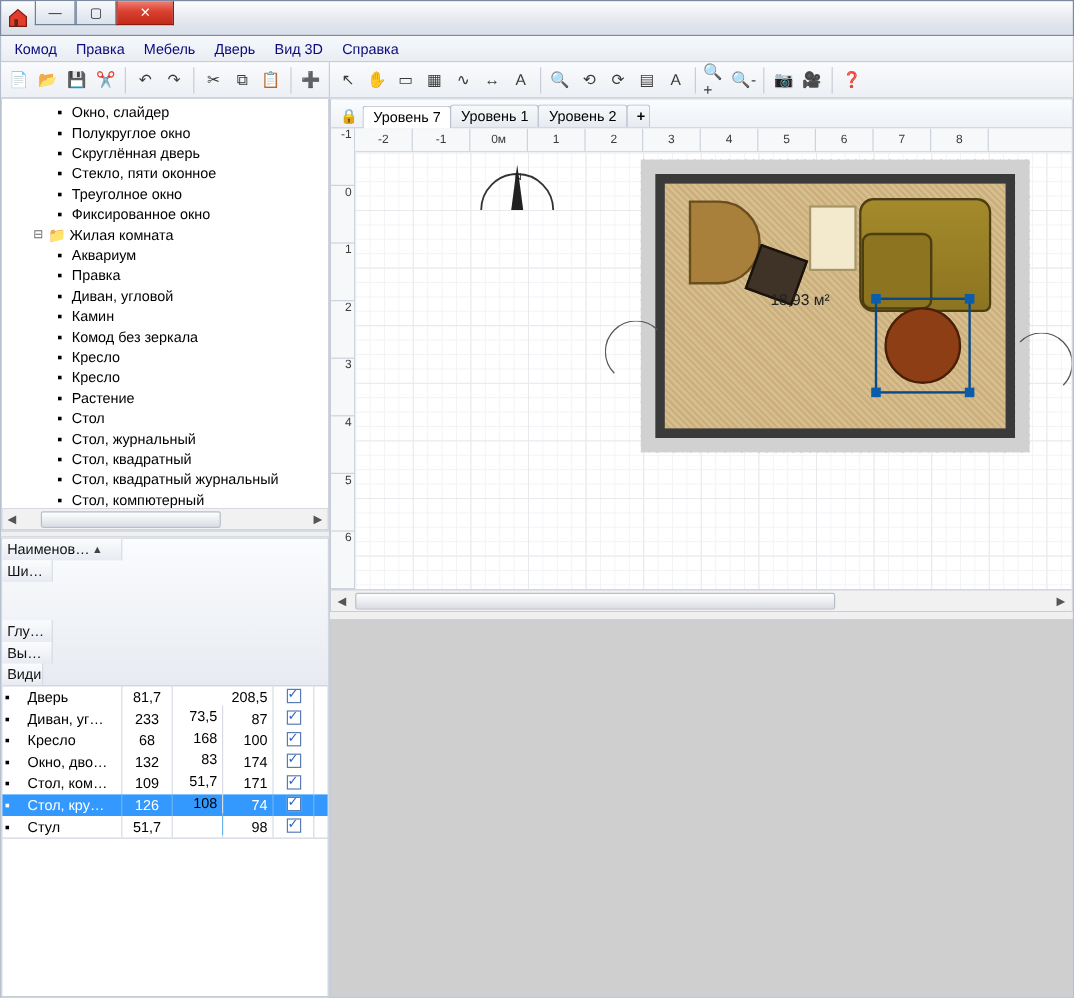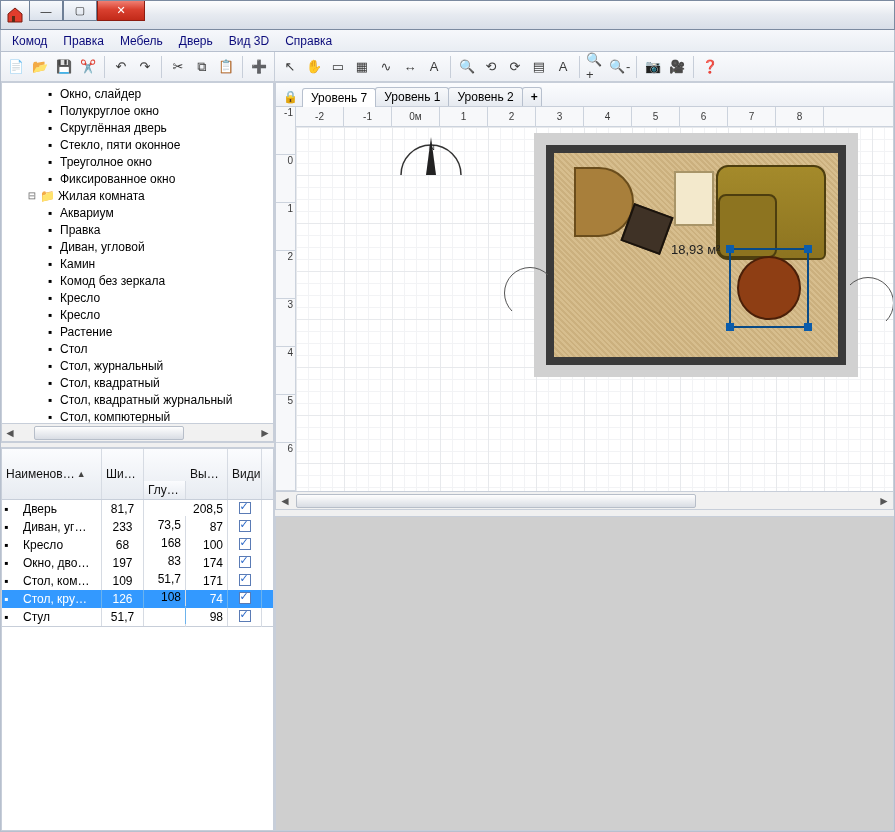--- a/index.html
+++ b/index.html
@@ -93,21 +93,21 @@
   .tree-row.depth2 { padding-left: 40px;}
   .folder-ico { color:#e0a627; }
   .scroll-h {
     height:18px; background:#f1f1f1; border:1px solid #c7ced9; border-top:none;
     display:flex; align-items:center;
   }
   .scroll-h .thumb { height:14px; background:linear-gradient(#fefefe,#d9dde4); border:1px solid #b7bec9; border-radius:2px; margin:0 16px; }
   .scroll-h .arrow { width:16px; text-align:center; color:#555; }
   
   .furntable { background:#fff; border:1px solid #c7ced9; flex:0 0 auto;}
-  .ft-head { display:flex; background:linear-gradient(#fbfcfe,#e7ebf1); border-bottom:1px solid #c7ced9;}
+  .ft-head { display:flex; background:linear-gradient(#fbfcfe,#e7ebf1); border-bottom:1px solid #c7ced9;flex-direction:column;}
   .ft-head .col, .ft-row .col {
     padding:2px 4px; border-right:1px solid #d6dbe3; overflow:hidden; text-overflow:ellipsis; white-space:nowrap;
   }
   .ft-head .col {
     font-size:12px; color:#111;
     display:flex; align-items:center; gap:2px;
     background:linear-gradient(#fbfcfe,#e7ebf1);
   }
   .col.name { width:100px;}
   .col.w { width:42px; text-align:center;}
@@ -165,21 +165,21 @@
     outline:12px solid #d1d1d1;
     background: repeating-linear-gradient(45deg,#d7be8e 0 2px,#cbb07e 2px 4px),
                 #c9ad7a;
   }
   .room-hatch {
     position:absolute; left:238px; top:6px; width:324px; height:244px;
     background: repeating-linear-gradient(45deg, transparent 0 4px, #a7a7a7 4px 5px);
     z-index:0;
   }
   .room-label {
-    position:absolute; left:375px; top:115px; color:#222; font-size:13px;
+    position:absolute; left:346px; top:115px; color:#222; font-size:13px;
   }
   .door-arc {
     position:absolute; width:52px;height:52px;border:1px solid #555;border-radius:50%;
     clip-path: polygon(0 0, 100% 0, 0 100%);
   }
   .da1{left:208px; top:140px;}
   .da2{left:546px; top:150px; transform:scaleX(-1);}
   .sofa {
     position:absolute; right:12px; top:12px; width:110px;height:95px;
     background:linear-gradient(#a48a2b,#8d7420);
@@ -428,21 +428,21 @@
                 <div class="col w">68</div>
                 <div class="col d">83</div>
                 <div class="col h">100</div>
                 <div class="col v"><span class="chk"></span></div>
               </div>
               <div class="ft-row">
                 <div class="col name">
                   <span class="ico">▪</span>
                   <span>Окно, дво…</span>
                 </div>
-                <div class="col w">197</div>
+                <div class="col w">132</div>
                 <div class="col d">51,7</div>
                 <div class="col h">174</div>
                 <div class="col v"><span class="chk"></span></div>
               </div>
               <div class="ft-row">
                 <div class="col name">
                   <span class="ico">▪</span>
                   <span>Стол, ком…</span>
                 </div>
                 <div class="col w">109</div>

